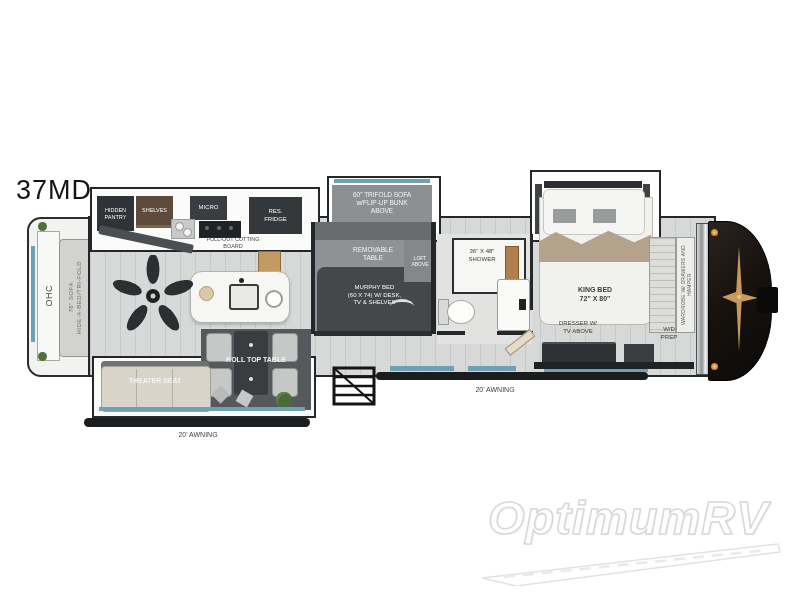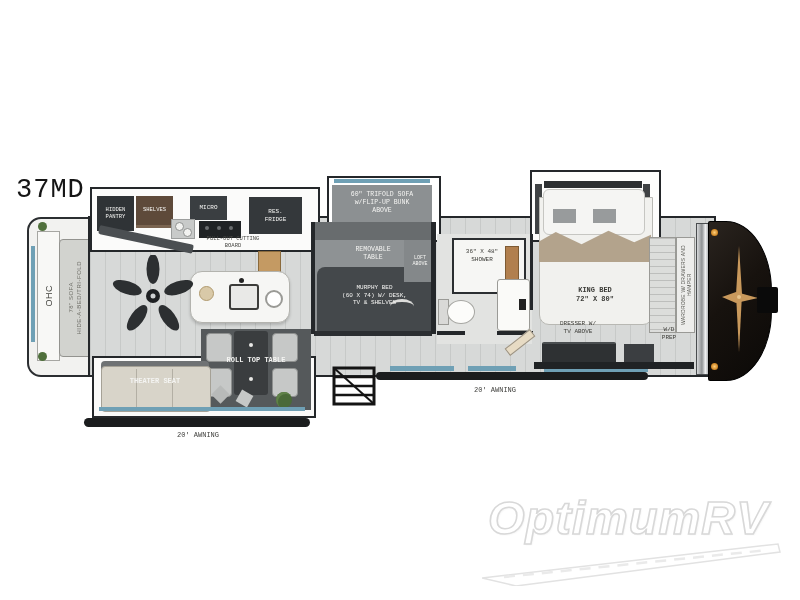--- a/index.html
+++ b/index.html
@@ -1,20 +1,20 @@
 <!DOCTYPE html>
 <html><head>
 <meta charset="utf-8">
 <style>
   html,body{margin:0;padding:0;background:#fff;}
   .stage{position:relative;width:800px;height:600px;background:#ffffff;overflow:hidden;
          font-family:"Liberation Sans",sans-serif;}
   .abs{position:absolute;}
   .lbl{position:absolute;white-space:pre-line;text-align:center;line-height:1.25;
-       font-family:Liberation Mono, monospace;}
+       font-family:Liberation Sans, sans-serif;}
   .white{color:#f4f4f2;}
   .dark{color:#3c3c38;}
   .vtext{writing-mode:vertical-rl;transform:rotate(180deg);white-space:pre-line;
          text-align:center;letter-spacing:.5px;}
   .flexc{display:flex;align-items:center;justify-content:center;}
   .floor{background-color:#d7d9d8;
          background-image:repeating-linear-gradient(90deg,rgba(90,95,92,.13) 0 1px,rgba(0,0,0,0) 1px 15px);}
   .wall{background:#24272a;}
   .winb{background:#6fa0b5;}
   .model{font-size:27px;font-weight:500;color:#151515;letter-spacing:1px;}

